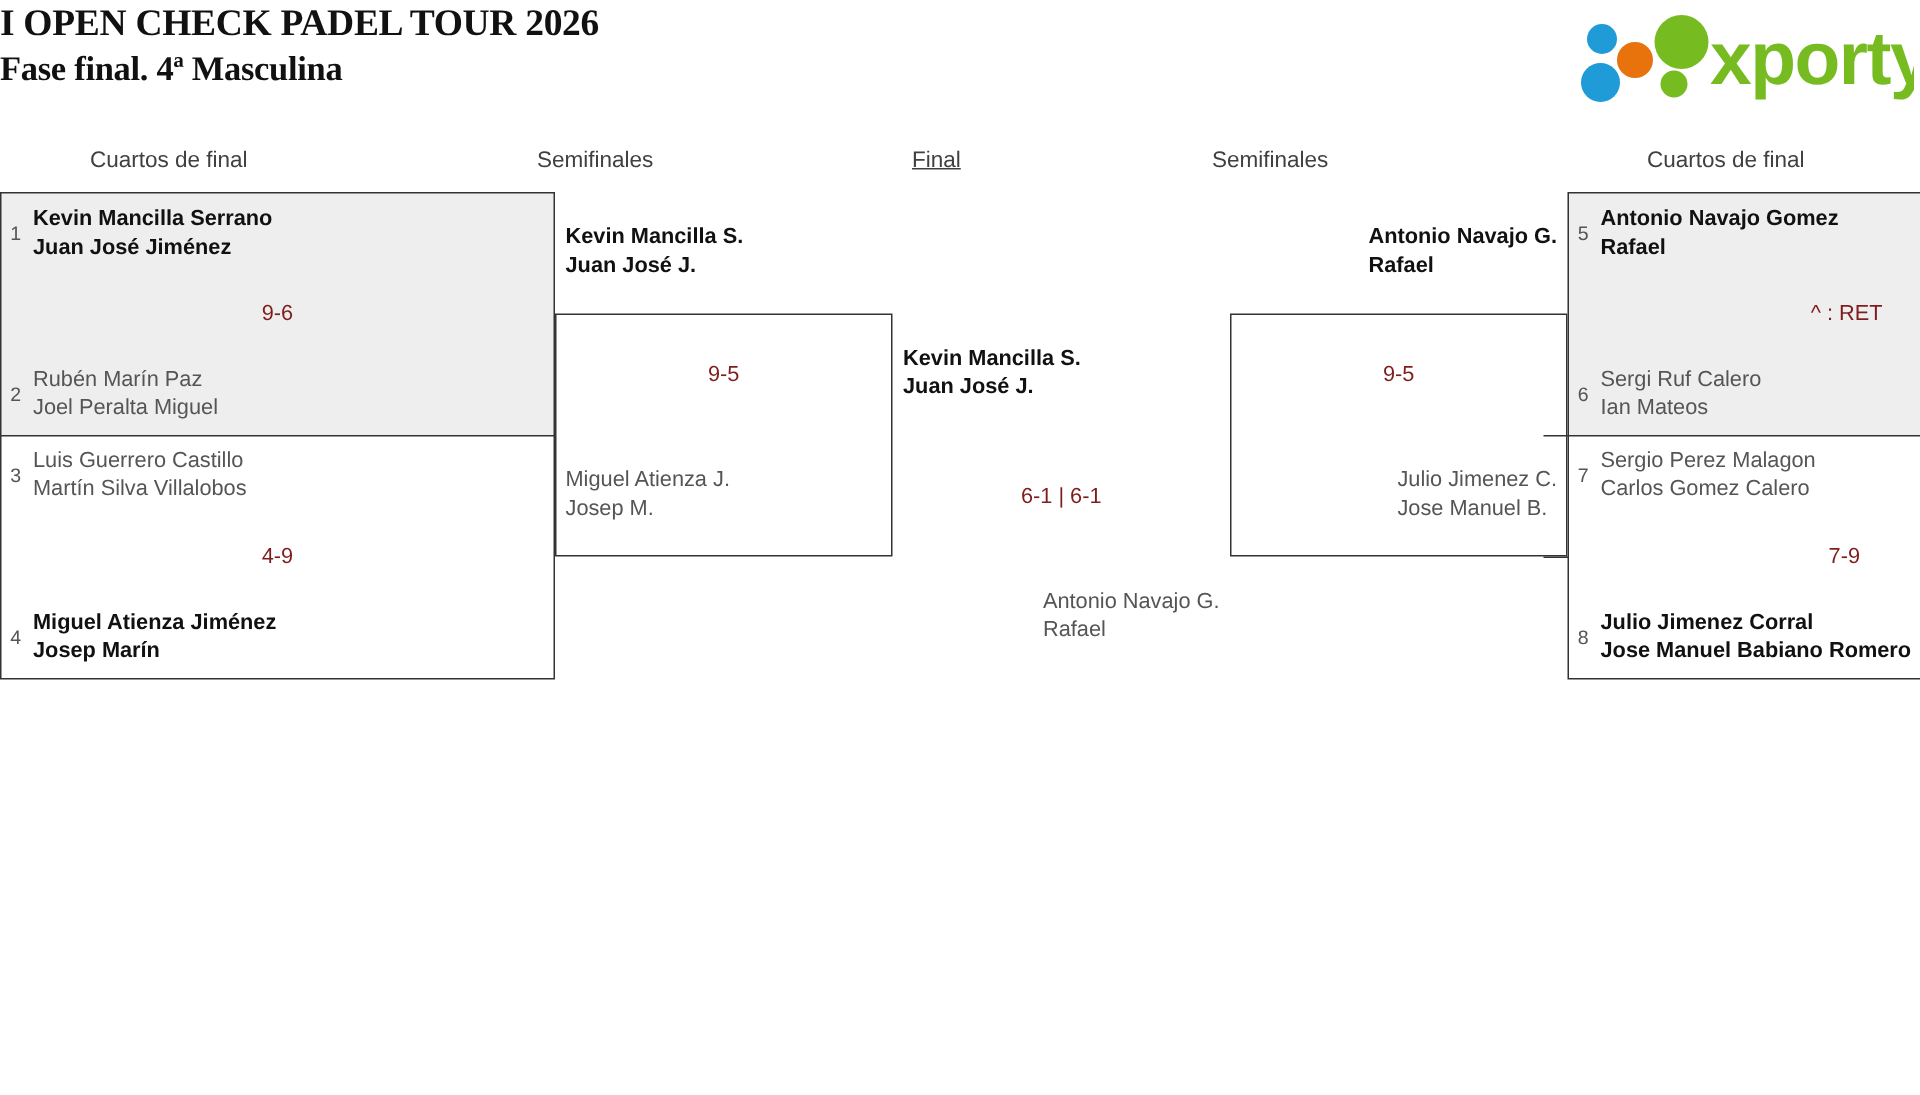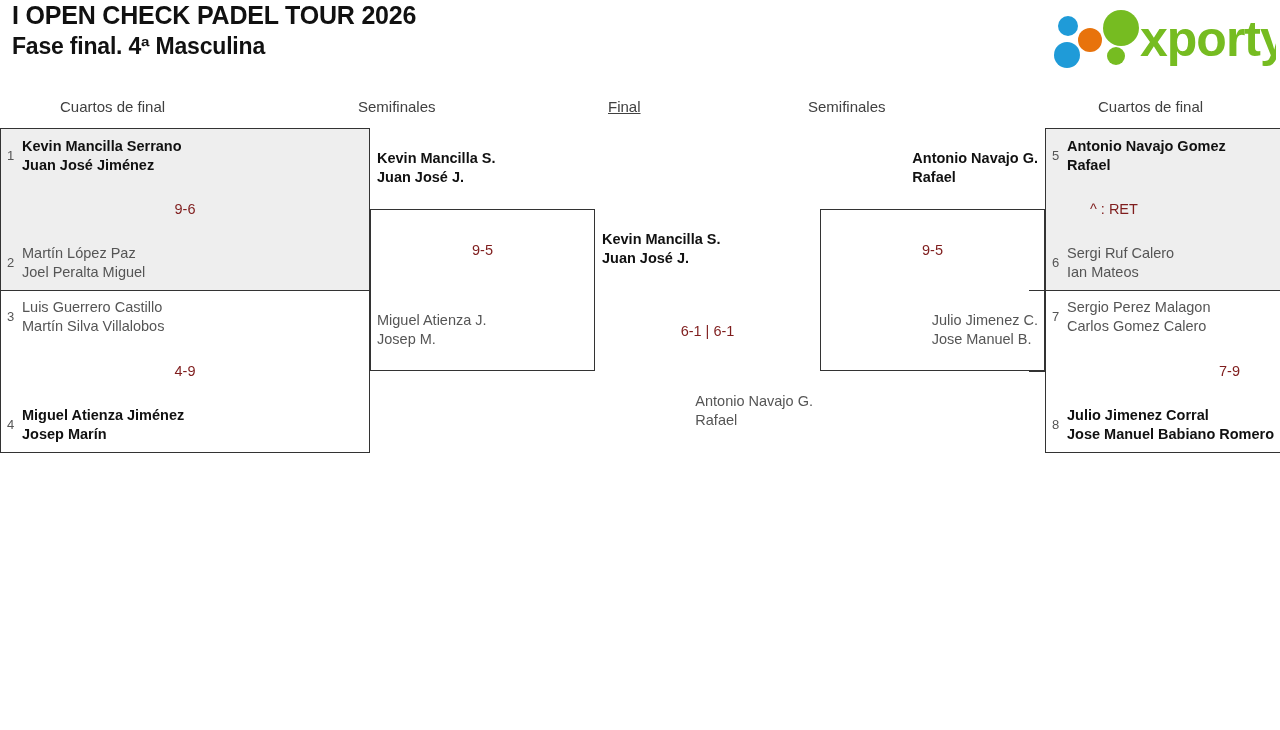--- a/index.html
+++ b/index.html
@@ -13,23 +13,24 @@
     position: relative;
     overflow: hidden;
     font-family: "Liberation Sans", "DejaVu Sans", sans-serif;
     color: #1a1a1a;
     -webkit-font-smoothing: antialiased;
   }
 
   
   #header-title {
     position: absolute;
-    left: 12px;
+    left: 0px;
     top: 0px;
     width: 700px;
+    font-family: Liberation Serif, serif;
   }
   .title-line-1 {
     font-size: 25px;
     font-weight: 600;
     letter-spacing: -0.2px;
     line-height: 31px;
     color: #111111;
     white-space: nowrap;
   }
   .title-line-2 {
@@ -151,21 +152,21 @@
   <span class="seed">1</span>
   <span class="names">
     <span class="n1">Kevin Mancilla Serrano</span>
     <span class="n2">Juan José Jiménez</span>
   </span>
 </div>
 <div class="score" style="left:100px; top:199px; width:170px; text-align:center;">9-6</div>
 <div class="entry loser" style="left:6px; top:244px;">
   <span class="seed">2</span>
   <span class="names">
-    <span class="n1">Martín López Paz</span>
+    <span class="n1">Rubén Marín Paz</span>
     <span class="n2">Joel Peralta Miguel</span>
   </span>
 </div>
 
 <div class="entry loser" style="left:6px; top:298px;">
   <span class="seed">3</span>
   <span class="names">
     <span class="n1">Luis Guerrero Castillo</span>
     <span class="n2">Martín Silva Villalobos</span>
   </span>
@@ -228,21 +229,21 @@
 <div class="match-box filled" style="left:1045px; top:128px; width:370px; height:163px;"></div>
 <div class="match-box plain" style="left:1045px; top:290px; width:370px; height:163px;"></div>
 
 <div class="entry winner" style="left:1051px; top:137px;">
   <span class="seed">5</span>
   <span class="names">
     <span class="n1">Antonio Navajo Gomez</span>
     <span class="n2">Rafael</span>
   </span>
 </div>
-<div class="score" style="left:1090px; top:199px; width:165px; text-align:left;">^ : RET</div>
+<div class="score" style="left:1090px; top:199px; width:165px; text-align:right;">^ : RET</div>
 <div class="entry loser" style="left:1051px; top:244px;">
   <span class="seed">6</span>
   <span class="names">
     <span class="n1">Sergi Ruf Calero</span>
     <span class="n2">Ian Mateos</span>
   </span>
 </div>
 
 <div class="entry loser" style="left:1051px; top:298px;">
   <span class="seed">7</span>

